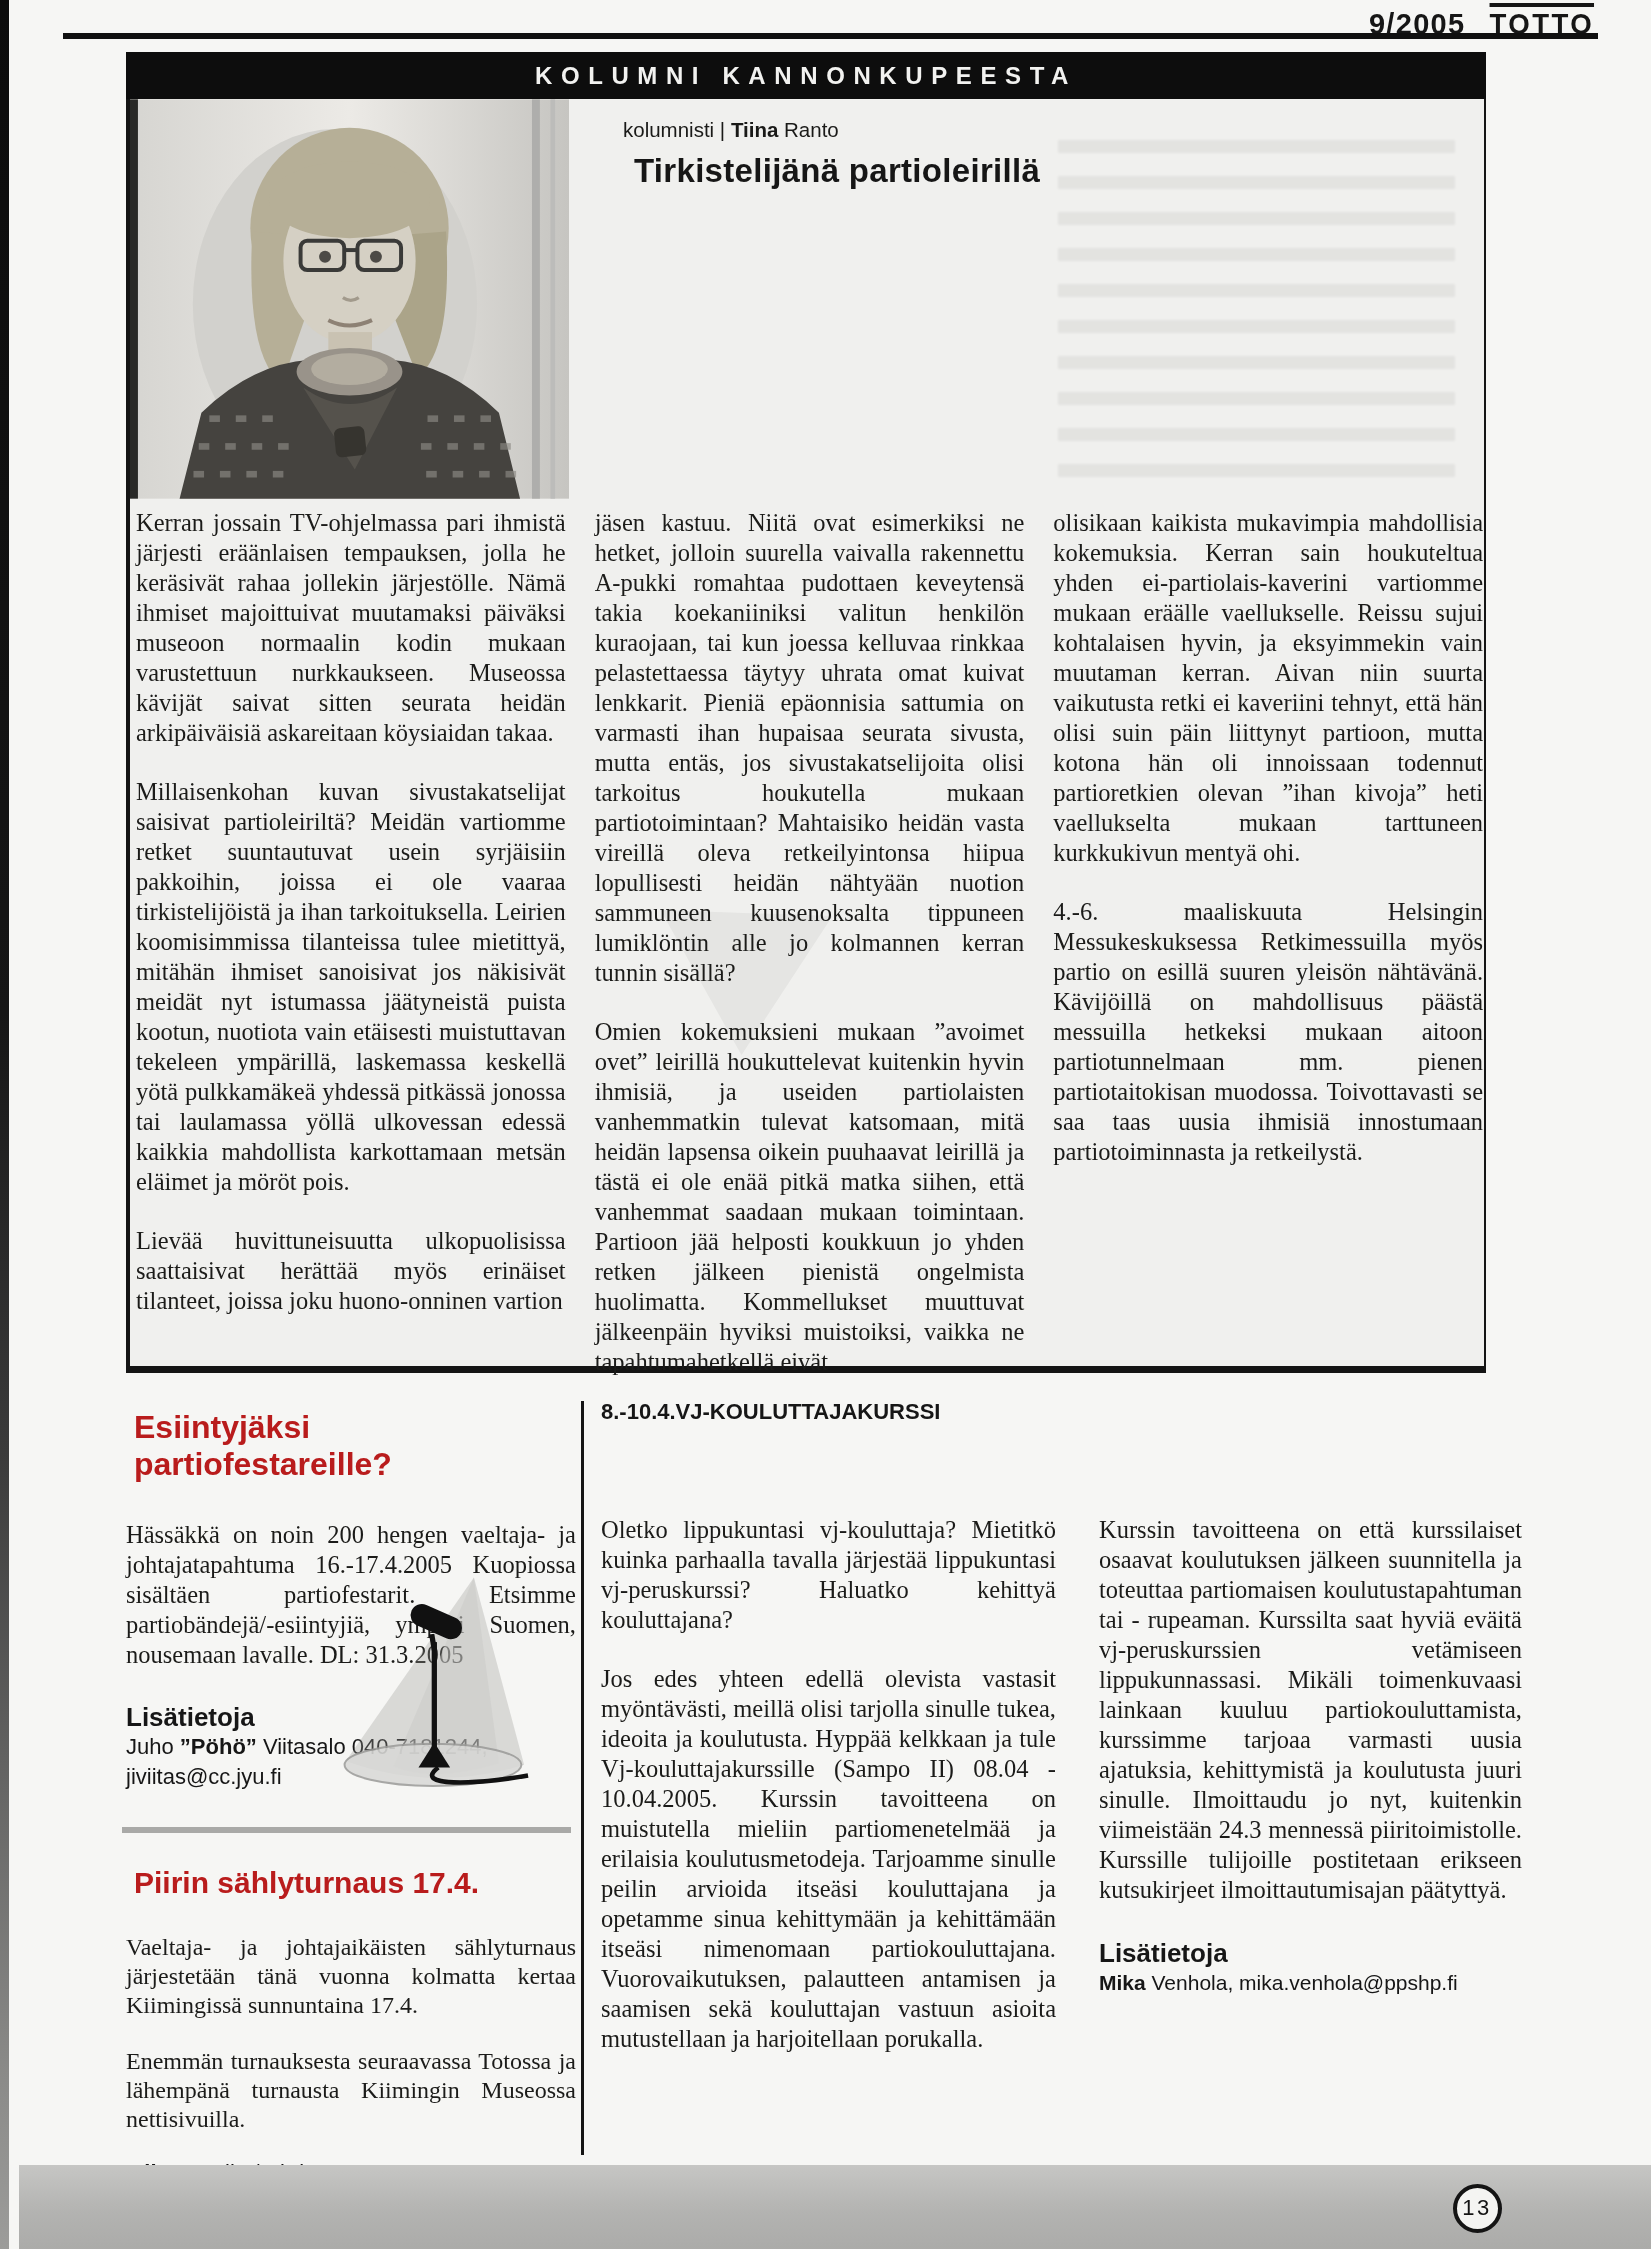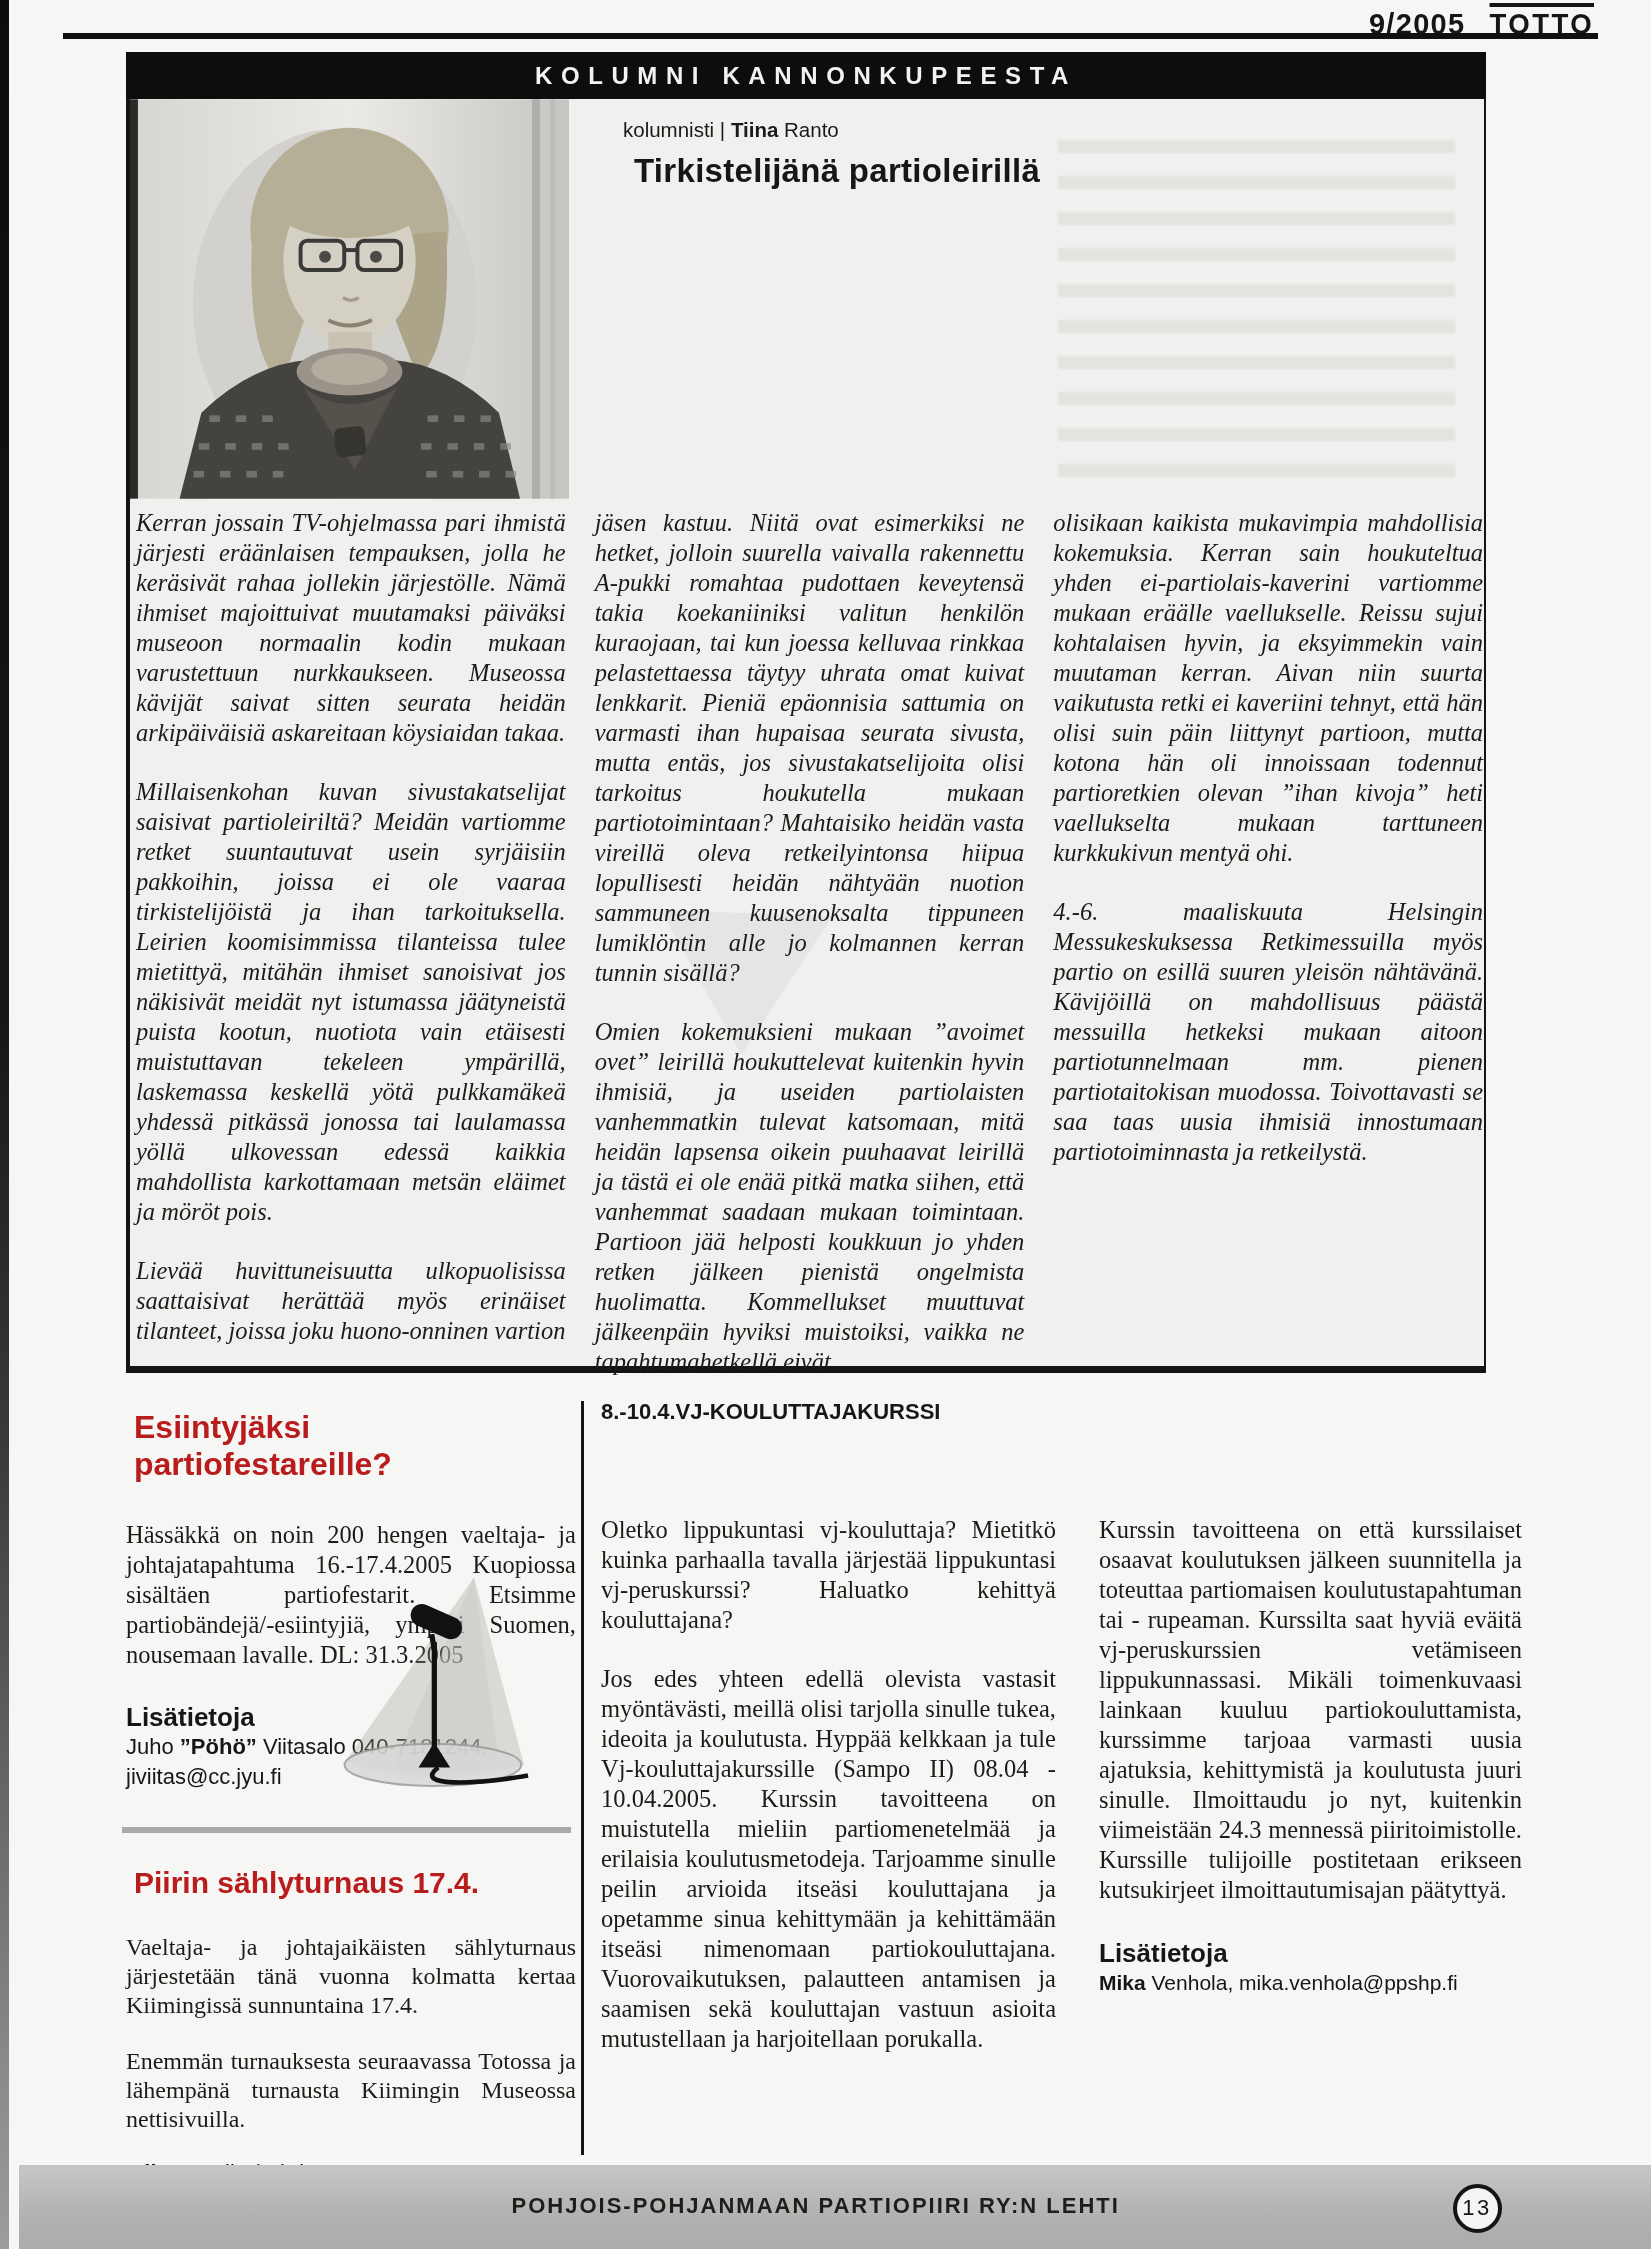--- a/index.html
+++ b/index.html
@@ -34,21 +34,21 @@
   #column-title{position:absolute;left:634px;top:152px;font-size:33px;font-weight:700;letter-spacing:0.3px;}
 
   #ghost-bleed{position:absolute;left:1058px;top:129px;width:397px;height:351px;opacity:.10;
     filter:blur(1.3px);
     background:repeating-linear-gradient(180deg,transparent 0 10.6px,#77776f 10.6px 24px,transparent 24px 36px);}
   #lily-ghost{position:absolute;left:658px;top:913px;width:0;height:0;
     border-left:86px solid transparent;border-right:86px solid transparent;
     border-top:142px solid rgba(90,90,80,0.07);transform:rotate(2deg);}
 
   #kolumni-columns{position:absolute;left:136px;top:508px;width:1347px;display:flex;gap:29px;}
-  .kcol{flex:1;min-width:0;font-style:italic;}
+  .kcol{flex:1;min-width:0;}
 
   h2.section{font-family:"Liberation Sans",sans-serif;font-weight:700;margin:8px;color:#b91c1c;}
 
   #festarit{position:absolute;left:126px;top:1401px;width:450px;}
   #festarit h2{font-size:32px;margin-bottom:37px;}
   #festarit-contact{margin-top:32px;font-size:22px;line-height:30px;}
   .contact-label{font-weight:700;font-size:26px;display:block;}
   .bold{font-weight:700;}
 
   #mic-graphic{position:absolute;left:334px;top:1573px;width:198px;height:222px;}
@@ -226,18 +226,17 @@
 
   <div id="vj-col2">
     <p class="body">Kurssin tavoitteena on että kurssilaiset osaavat koulutuksen jälkeen suunnitella ja toteuttaa partiomaisen koulutustapahtuman tai - rupeaman. Kurssilta saat hyviä eväitä vj-peruskurssien vetämiseen lippukunnassasi. Mikäli toimenkuvaasi lainkaan kuuluu partiokouluttamista, kurssimme tarjoaa varmasti uusia ajatuksia, kehittymistä ja koulutusta juuri sinulle. Ilmoittaudu jo nyt, kuitenkin viimeistään 24.3 mennessä piiritoimistolle. Kurssille tulijoille postitetaan erikseen kutsukirjeet ilmoittautumisajan päätyttyä.</p>
     <div id="vj-contact">
       <span class="contact-label">Lisätietoja</span>
       <span class="bold">Mika</span><span> Venhola, mika.venhola@ppshp.fi</span>
     </div>
   </div>
 
   <div id="footer-bar">
-    <div id="footer-text">POHJOIS-POHJANMAAN PARTIOPIIRI RY:N LEHTI</div>
     <div id="page-circle">13</div>
   </div>
 
 </div>
 
 
 </body></html>

